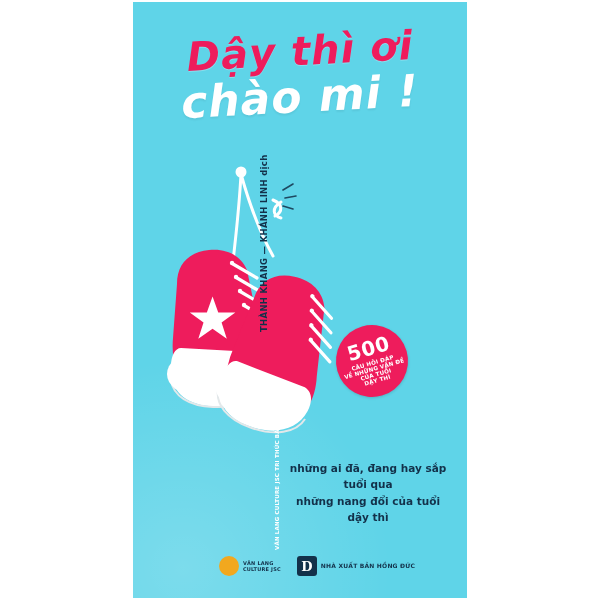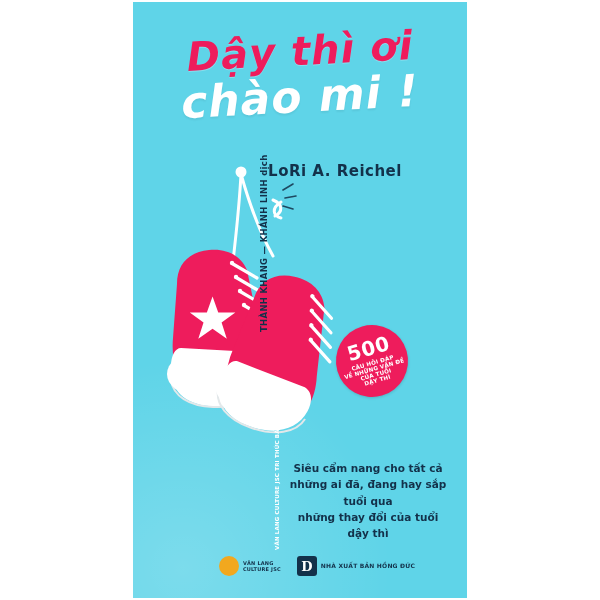--- a/index.html
+++ b/index.html
@@ -227,21 +227,20 @@
 
 <div class="cover">
   <div class="page">
     <div class="wash"></div>
 
     <div class="title-wrap">
       <div class="title-line1">Dậy thì ơi</div>
       <div class="title-line2">chào mi !</div>
     </div>
 
-    <div class="author">LoRi A. Reichel</div>
 
     <svg class="shoes" viewBox="0 0 334 330" xmlns="http://www.w3.org/2000/svg">
 
       <g stroke="#ffffff" stroke-width="3" fill="none" stroke-linecap="round">
         <path d="M108 22 C106 60, 102 90, 100 110"></path>
         <path d="M108 22 C118 58, 130 86, 140 104"></path>
       </g>
       <circle cx="108" cy="20" r="5.5" fill="#ffffff"></circle>
 
       <g stroke="#13314a" stroke-width="1.6" stroke-linecap="round" opacity="0.85">
@@ -327,23 +326,22 @@
 
     <div class="badge">
       <div class="big">500</div>
       <div class="sm">CÂU HỎI ĐÁP</div>
       <div class="sm">VỀ NHỮNG VẤN ĐỀ</div>
       <div class="sm">CỦA TUỔI</div>
       <div class="sm">DẬY THÌ</div>
     </div>
 
     <div class="subtitle">
-      <div>Siêu cẩm nang cho tất cả</div>
       <div>những ai đã, đang hay sắp tuổi qua</div>
-      <div>những thay đổi của tuổi dậy thì</div>
+      <div>những nang đổi của tuổi dậy thì</div>
     </div>
 
     <div class="spine-text">THÀNH KHANG — KHÁNH LINH dịch</div>
 
     <div class="publisher-vertical">VĂN LANG CULTURE JSC
 TRI THỨC BẤT TẬN</div>
 
     <div class="logos">
       <div class="logo-item">
         <div class="logo-mark"></div>

